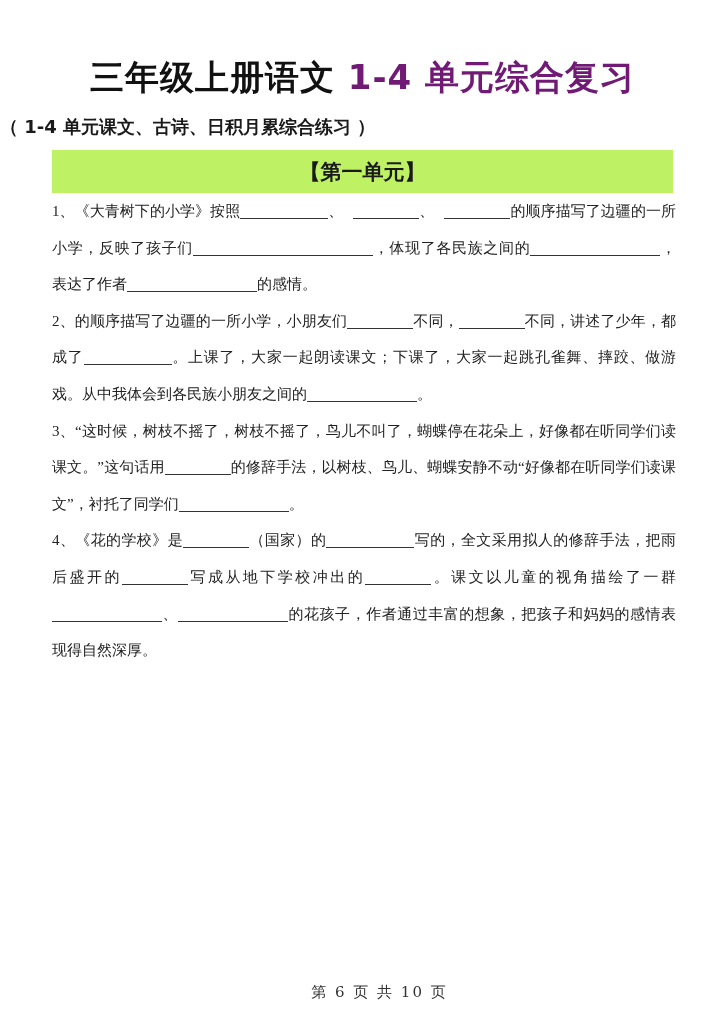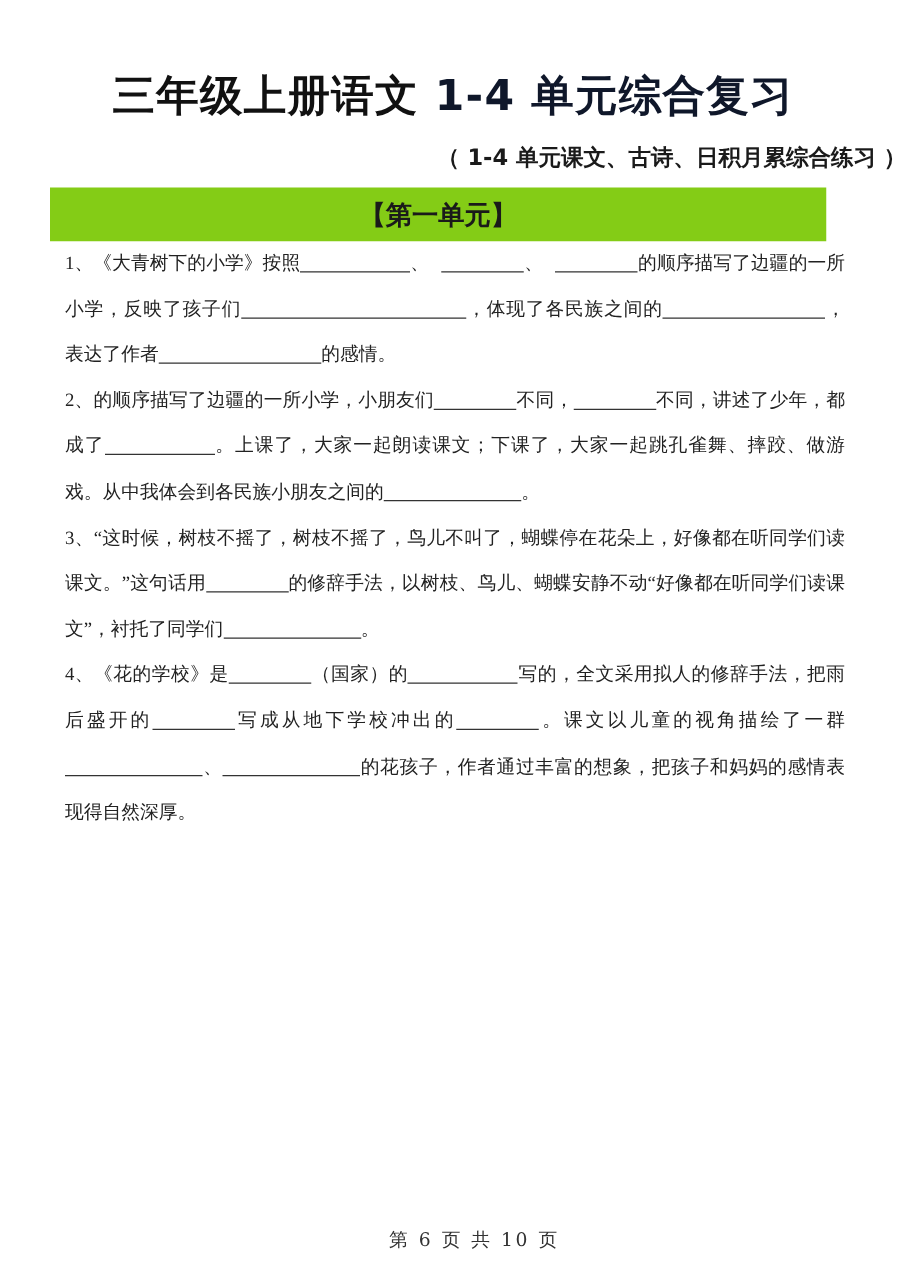--- a/index.html
+++ b/index.html
@@ -2,26 +2,26 @@
 <html><head>
 <meta charset="utf-8">
 <style>
   html, body { margin: 0; padding: 0; background: #ffffff; }
   body { width: 725px; height: 1024px; position: relative; overflow: hidden;
          font-family: "DejaVu Serif", "Liberation Serif", serif; color: #222; }
   .title { position: absolute; top: 52px; left: 0; width: 725px; text-align: center;
            font-family: "DejaVu Sans", "Liberation Sans", sans-serif; font-weight: bold;
            font-size: 34px; letter-spacing: 1px; line-height: 50px; }
   .title .black { color: #111; }
-  .title .red { color: #0f172a; }
-  .subtitle { position: absolute; top: 112px; left: 0; width: 725px; text-align: right;
+  .title .red { color: #701a75; }
+  .subtitle { position: absolute; top: 112px; left: 0; width: 725px; text-align: left;
               font-family: "DejaVu Sans", "Liberation Sans", sans-serif; font-weight: bold;
               font-size: 18px; color: #1a1a1a; line-height: 30px; }
-  .band { position: absolute; top: 150px; left: 40px; width: 621px; height: 43px;
-          background: #84cc16; text-align: center; font-size: 21px; font-weight: bold;
+  .band { position: absolute; top: 150px; left: 52px; width: 621px; height: 43px;
+          background: #bef264; text-align: center; font-size: 21px; font-weight: bold;
           line-height: 43px; color: #1a1a1a; }
   .content { position: absolute; top: 193px; left: 52px; width: 624px;
              font-size: 15px; line-height: 36.6px; color: #222; text-align: justify;
              text-align-last: left; font-family: Liberation Serif, serif; }
   .q { margin: 0; }
   .blank { display: inline-block; border-bottom: 1.5px solid #333; height: 1em; vertical-align: -3px; }
   .footer { position: absolute; top: 983px; left: 17px; width: 725px; text-align: center;
             font-size: 15px; color: #333; letter-spacing: 2px; }
   .bt { font-weight: bold; }
 </style>

